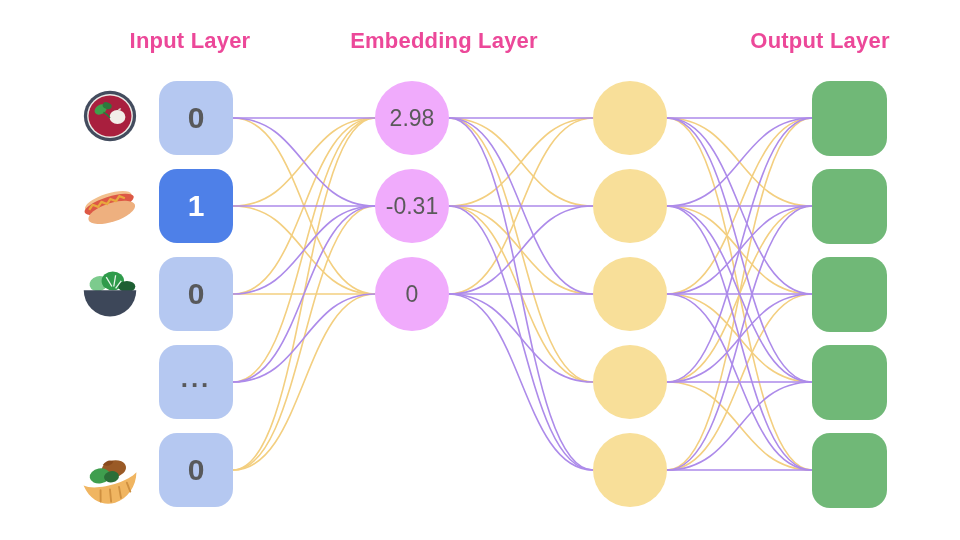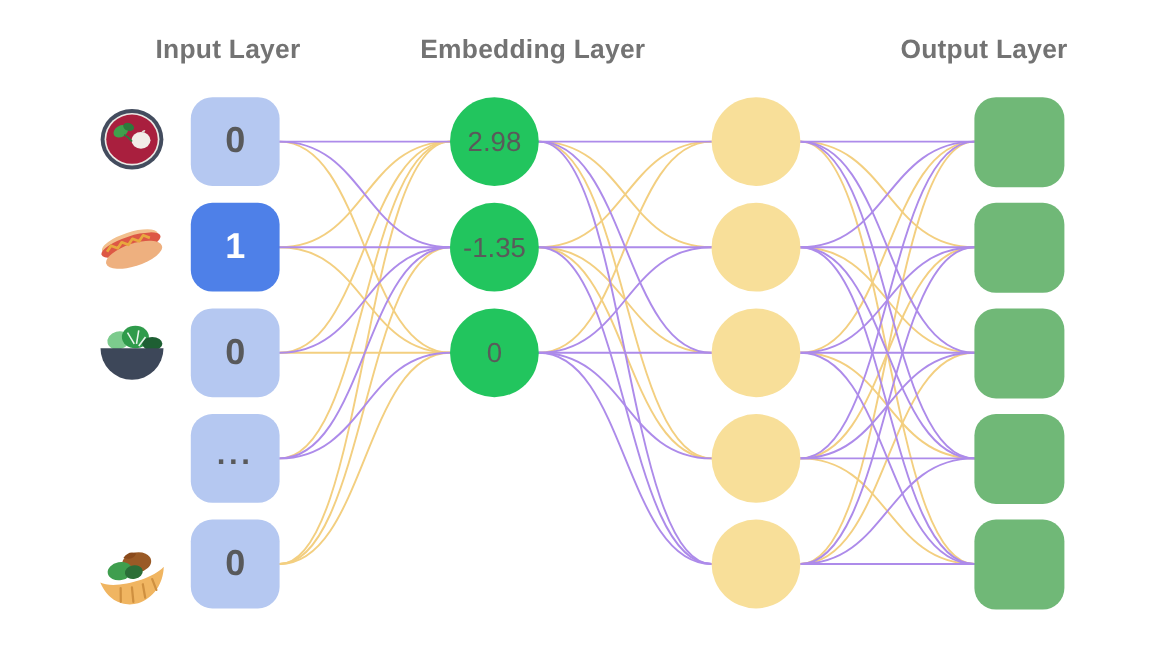--- a/index.html
+++ b/index.html
@@ -3,36 +3,36 @@
 <meta charset="utf-8">
 <style>
   html,body{margin:0;padding:0;background:#ffffff;}
   .canvas{
     position:relative;width:960px;height:540px;background:#ffffff;
     font-family:"Liberation Sans",sans-serif;overflow:hidden;
   }
   #edges-svg{position:absolute;left:0;top:0;z-index:1;}
   .layer-title{
     position:absolute;top:28px;z-index:3;text-align:center;
-    font-size:22px;font-weight:bold;color:#737373;letter-spacing:.2px;
+    font-size:22px;font-weight:bold;color:#ec4899;letter-spacing:.2px;
   }
   .title-input{left:95px;width:190px;}
   .title-embedding{left:339px;width:210px;}
   .title-output{left:715px;width:210px;}
   .node{
     position:absolute;z-index:2;display:flex;align-items:center;justify-content:center;
   }
   .inode{
     left:159px;width:74px;height:74px;border-radius:18px;background:#b5c8f1;
     font-size:30px;font-weight:bold;color:#58595b;
   }
   .inode.selected{background:#4e80e8;color:#ffffff;}
   .inode .dots{letter-spacing:3px;font-size:26px;transform:translateY(-4px);}
   .ecirc{
-    left:375px;width:74px;height:74px;border-radius:50%;background:#22c55e;
+    left:375px;width:74px;height:74px;border-radius:50%;background:#f0abfc;
     font-size:23px;color:#5a5a5a;
   }
   .hcirc{left:593px;width:74px;height:74px;border-radius:50%;background:#f8df99;}
   .onode{left:812px;width:75px;height:75px;border-radius:18px;background:#70b877;}
   .food-icon{position:absolute;z-index:2;left:80px;width:60px;}
 </style>
 </head>
 <body>
 
 <div class="canvas">
@@ -151,21 +151,21 @@
     <span class="dots">...</span>
   </div>
   <div class="node inode" style="top:433px">
     <span>0</span>
   </div>
 
   <div class="node ecirc" style="top:81px">
     <span>2.98</span>
   </div>
   <div class="node ecirc" style="top:169px">
-    <span>-1.35</span>
+    <span>-0.31</span>
   </div>
   <div class="node ecirc" style="top:257px">
     <span>0</span>
   </div>
 
   <div class="node hcirc" style="top:81px"></div>
   <div class="node hcirc" style="top:169px"></div>
   <div class="node hcirc" style="top:257px"></div>
   <div class="node hcirc" style="top:345px"></div>
   <div class="node hcirc" style="top:433px"></div>

